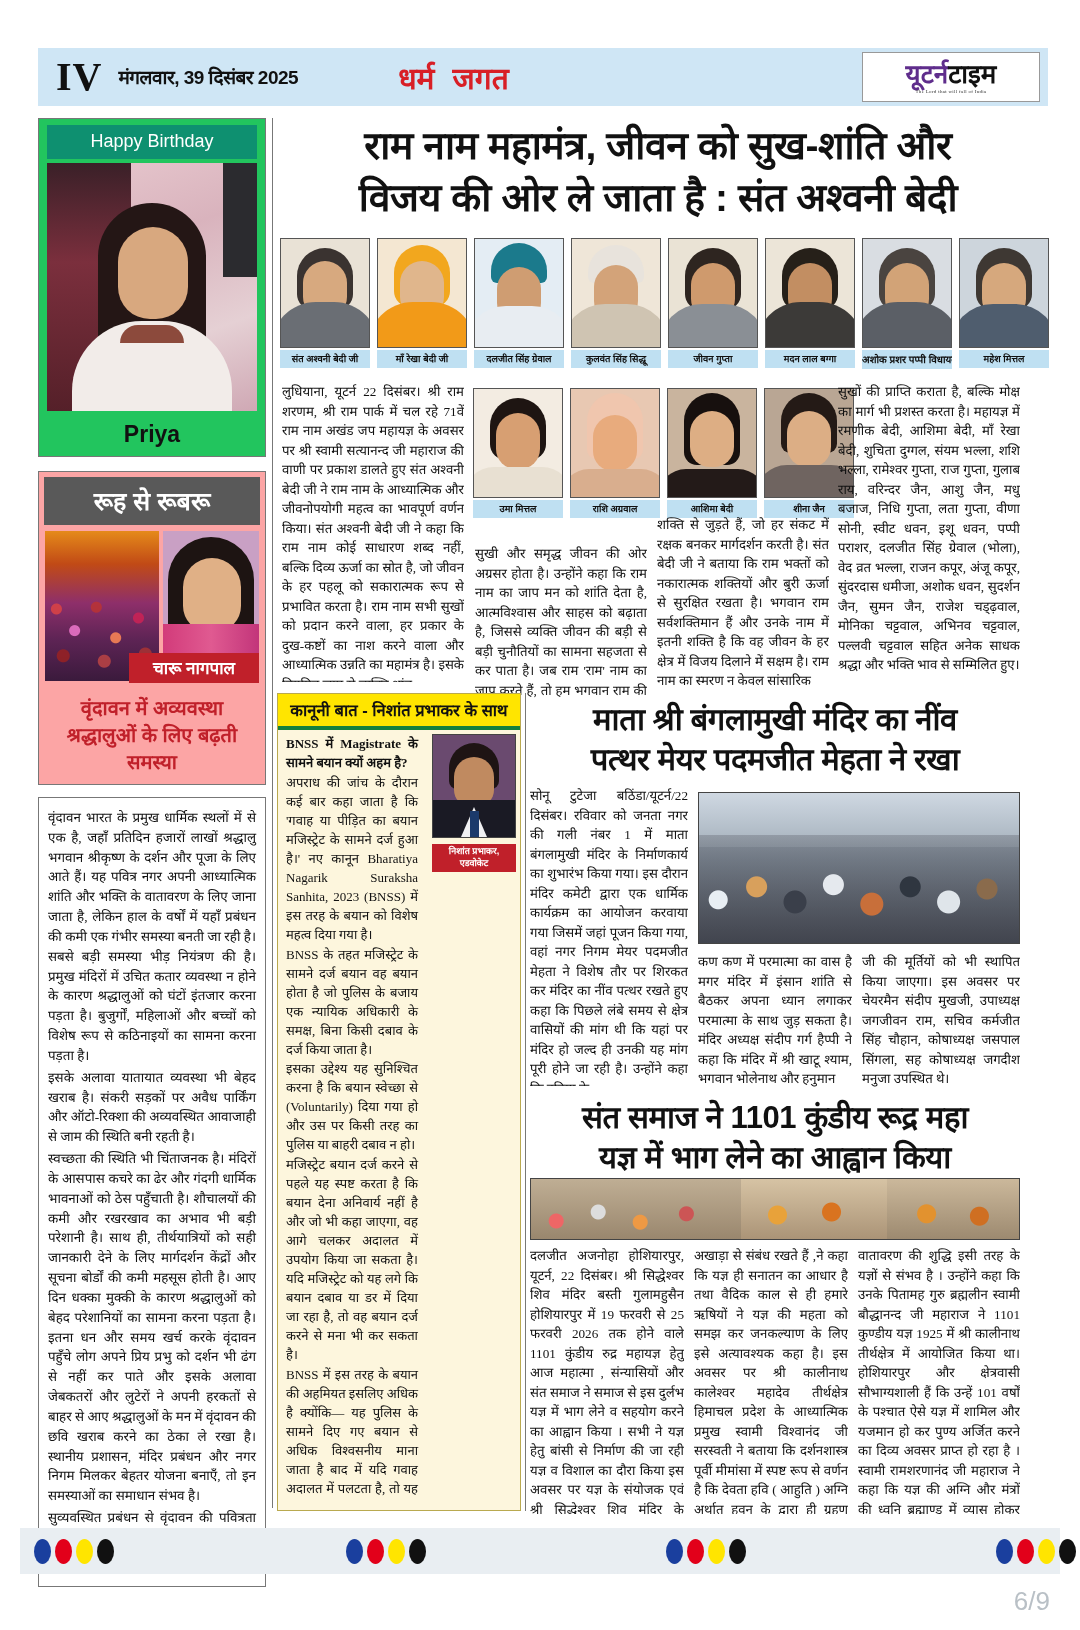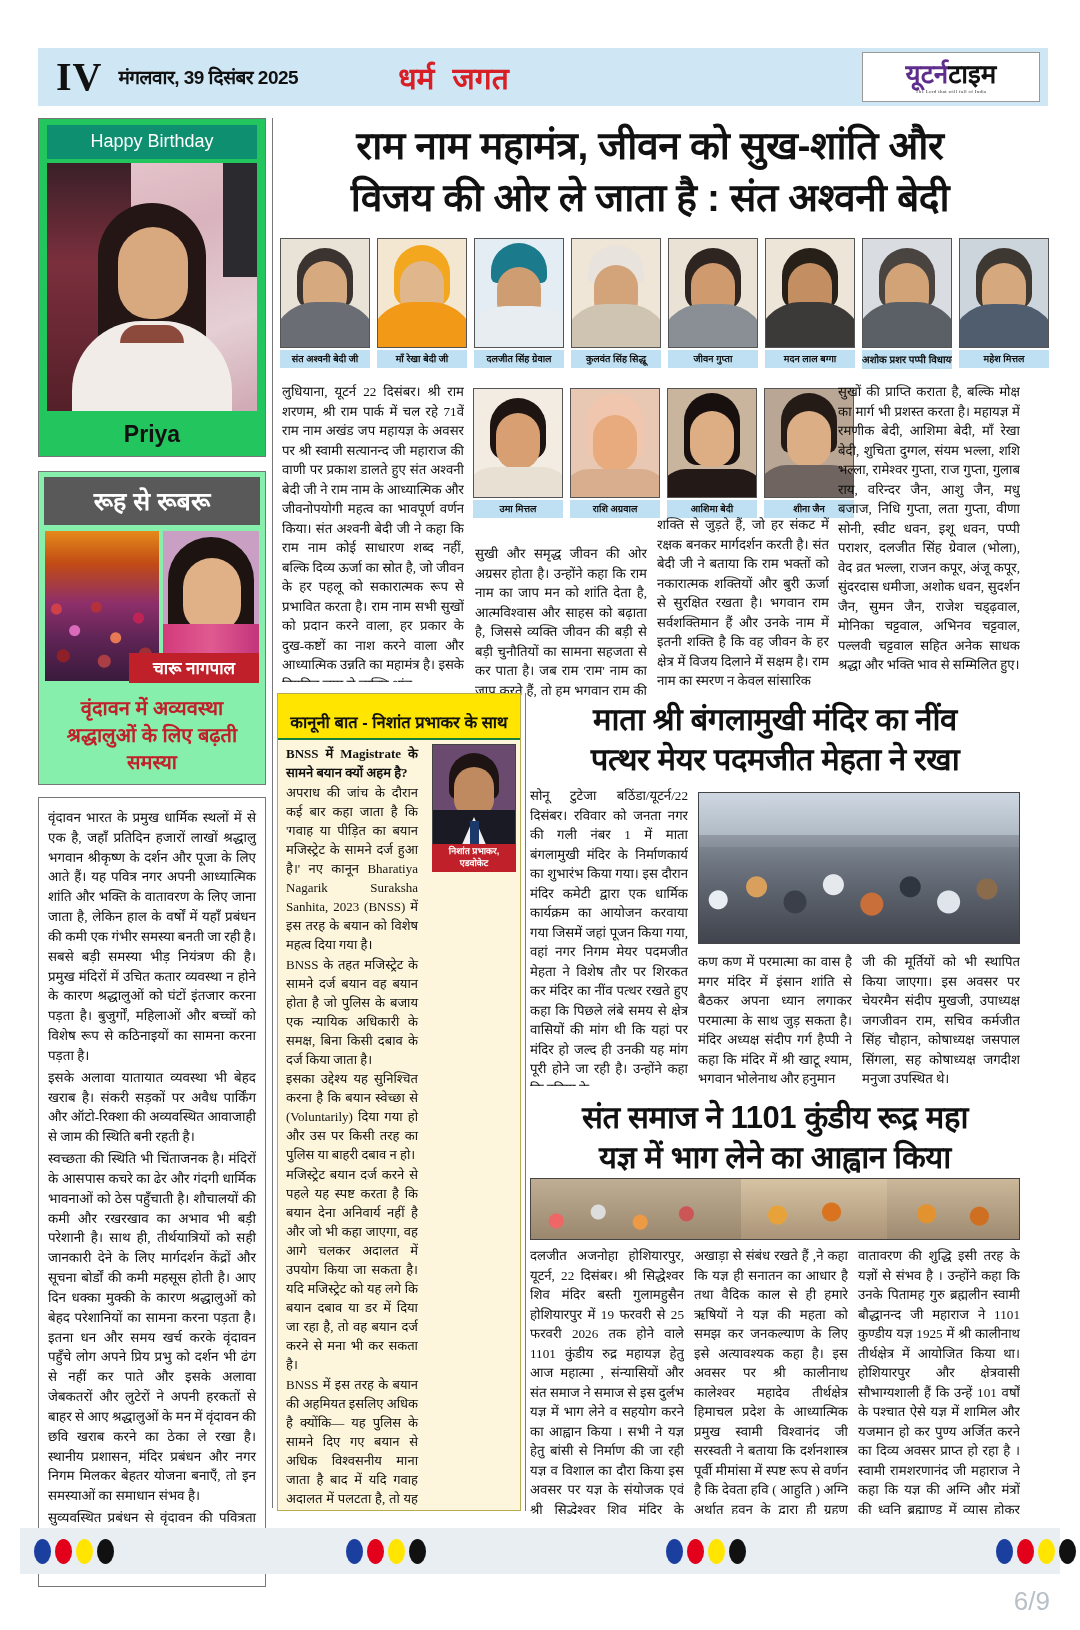--- a/index.html
+++ b/index.html
@@ -102,21 +102,21 @@
     position: absolute; left: 50%; bottom: 68px;
     width: 64px; height: 18px; margin-left: -32px;
     background: #8c4a3c; border-radius: 32px 32px 0 0;
   }
   .bday-name {
     text-align: center; font-family: "Liberation Sans", sans-serif;
     font-size: 23px; font-weight: 700; color: #111;
     margin-top: 10px;
   }
 
-  .ruh-box { margin-top: 14px; border: 1px solid #777; width: 228px; padding-bottom: 8px; background: #86efac; }
+  .ruh-box { margin-top: 14px; border: 1px solid #777; width: 228px; padding-bottom: 8px; background: #fca5a5; }
   .ruh-title {
     background: #595959; color: #fff;
     font-family: "Liberation Sans", sans-serif; font-weight: 700;
     font-size: 25px; text-align: center; padding: 6px 0 8px 0;
     margin: 5px 5px 0 5px;
   }
   .ruh-media { display: flex; margin: 6px 6px 0 6px; height: 150px; gap: 4px; }
   .ruh-crowd {
     flex: 1.18; position: relative; overflow: hidden;
     background: linear-gradient(180deg,#e58a1a 0%,#c14a16 22%,#8e2f6a 48%,#5e2455 72%,#3a1a3c 100%);
@@ -152,21 +152,21 @@
   .sb-body {
     margin-top: 12px; border: 1px solid #777; padding: 10px 9px 10px 9px;
     font-size: 13.4px; line-height: 1.48; text-align: justify;
     text-justify: inter-word; color: #111; background: #fff;
     height: 790px; overflow: hidden;
   }
   .sb-body p { margin-bottom: 2px; text-indent: 0; }
 
   
   .main-head {
-    position: absolute; left: 280px; top: 120px; width: 740px;
+    position: absolute; left: 288px; top: 120px; width: 740px;
     font-family: "Liberation Sans", sans-serif; font-weight: 700;
     font-size: 39px; line-height: 1.33; color: #111; text-align: center;
     letter-spacing: -0.4px;
   }
 
   
   .strip1 { position: absolute; left: 280px; top: 238px; width: 740px; display: flex; gap: 7px; }
   .thumb { width: 90px; }
   .thumb .ph { width: 90px; height: 110px; border: 1px solid #555; overflow: hidden; position: relative; }
   .thumb .cap {
@@ -192,22 +192,22 @@
   #mcol4 { left: 838px; top: 382px; width: 182px; height: 300px; overflow: hidden; }
 
   
   .legal {
     position: absolute; left: 277px; top: 693px; width: 244px; height: 818px;
     background: #fdf6dd; border: 1px solid #b9a94f;
   }
   .legal-title {
     background: #ffe500; color: #111;
     font-family: "Liberation Sans", sans-serif; font-weight: 700;
-    font-size: 16.5px; text-align: center; padding: 16px 0 5px 0;
-    border-bottom: 2px solid #15803d;
+    font-size: 16.5px; text-align: center; padding: 4px 0 5px 0;
+    border-bottom: 4px solid #15803d;
   }
   .legal-photo {
     float: right; width: 84px; height: 104px; margin: 4px 4px 4px 6px;
     border: 1px solid #444; position: relative; overflow: hidden;
     background: #6a4a6f;
   }
   .lp-hair { position:absolute; left:50%; top:8%; width:50px; height:46px; margin-left:-25px; background:#1e1414; border-radius:25px 25px 8px 8px;}
   .lp-face { position:absolute; left:50%; top:22%; width:40px; height:50px; margin-left:-20px; background:#c08a60; border-radius:20px 20px 17px 17px;}
   .lp-suit { position:absolute; left:0; bottom:0; width:100%; height:36%; background:#1a1a24;}
   .lp-shirt { position:absolute; left:50%; bottom:0; width:26px; height:30px; margin-left:-13px; background:#f0f0f2; clip-path: polygon(50% 0, 100% 100%, 0 100%);}

